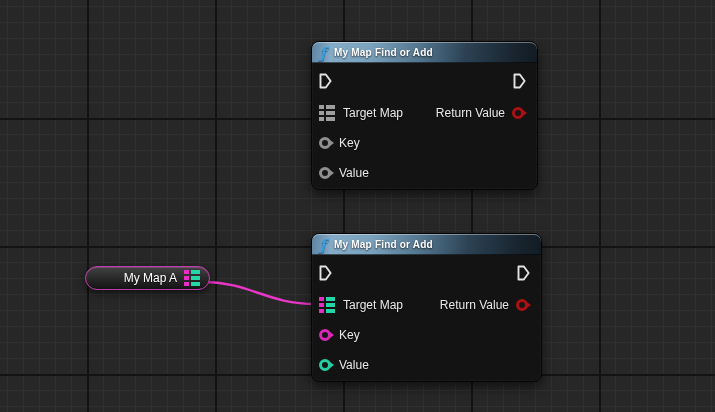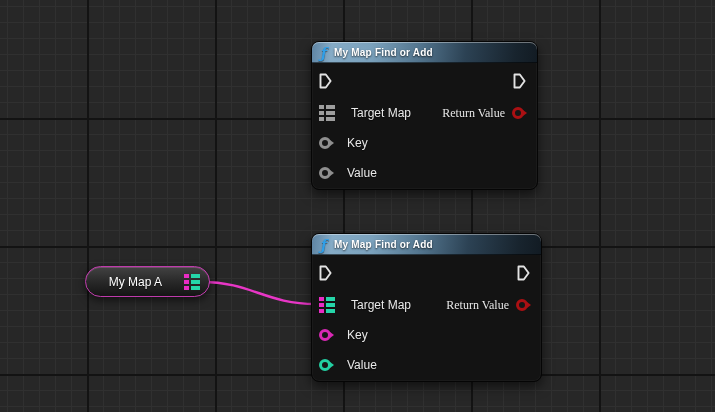--- a/index.html
+++ b/index.html
@@ -46,22 +46,22 @@
     text-shadow:0 1px 1px rgba(0,0,0,.5);
   }
   .node-title{
     color:#ffffff;font-size:10px;font-weight:bold;letter-spacing:.2px;
     text-shadow:0 1px 2px rgba(0,0,0,.75);white-space:nowrap;
   }
   .node-body{padding:0 0 1px;}
   .row{display:flex;align-items:center;height:30px;padding:0 13px 0 7px;}
   .row.exec{height:35px;justify-content:space-between;padding:0 11px 0 7px;}
   .spacer{flex:1;}
-  .label{color:#e9e9e9;font-size:12px;margin-left:16px;white-space:nowrap;text-shadow:0 1px 1px rgba(0,0,0,.6);}
-  .label.right{margin-left:0;margin-right:7px;font-family:Liberation Serif, serif;}
+  .label{color:#e9e9e9;font-size:12px;margin-left:8px;white-space:nowrap;text-shadow:0 1px 1px rgba(0,0,0,.6);}
+  .label.right{margin-left:0;margin-right:7px;}
   
   .exec-pin{display:inline-flex;}
   .exec-pin svg{display:block;}
   
   .pin-ring{
     position:relative;display:inline-block;box-sizing:content-box;
     width:6px;height:6px;border:3px solid var(--c,#8f8f8f);border-radius:50%;
     background:#161616;flex:none;
   }
   .pin-ring::after{
@@ -71,26 +71,26 @@
   }
   
   .map-icon{
     display:grid;grid-template-columns:5px 9px;grid-auto-rows:4px;gap:2px;flex:none;
   }
   .map-icon i{display:block;}
   .map-icon i.k{background:var(--k,#9b9b9b);}
   .map-icon i.v{background:var(--v,#9b9b9b);}
   
   .var-node{
-    position:absolute;z-index:2;left:85px;top:266px;width:125px;height:31px;
+    position:absolute;z-index:2;left:85px;top:266px;width:125px;height:24px;
     box-sizing:border-box;border-radius:16px;
     background:linear-gradient(180deg,#424242 0%,#2a2a2a 48%,#141414 100%);
     border:1px solid #bf3aac;
     box-shadow:0 3px 9px rgba(0,0,0,.6), inset 0 1px 0 rgba(255,140,230,.25);
-    display:flex;align-items:center;justify-content:flex-end;gap:22px;padding:0 9px;
+    display:flex;align-items:center;justify-content:flex-end;gap:7px;padding:0 9px;
   }
   .var-label{color:#ffffff;font-size:12px;white-space:nowrap;text-shadow:0 1px 1px rgba(0,0,0,.7);}
 </style>
 </head>
 <body>
 
 <div class="graph"></div>
 
 <svg class="wires" width="715" height="412" viewBox="0 0 715 412">
   <path fill="none" stroke-linecap="round" d="M 201 282 C 252 282 265 304 316 304" style="stroke:#e836c6;stroke-width:2.4"></path>

